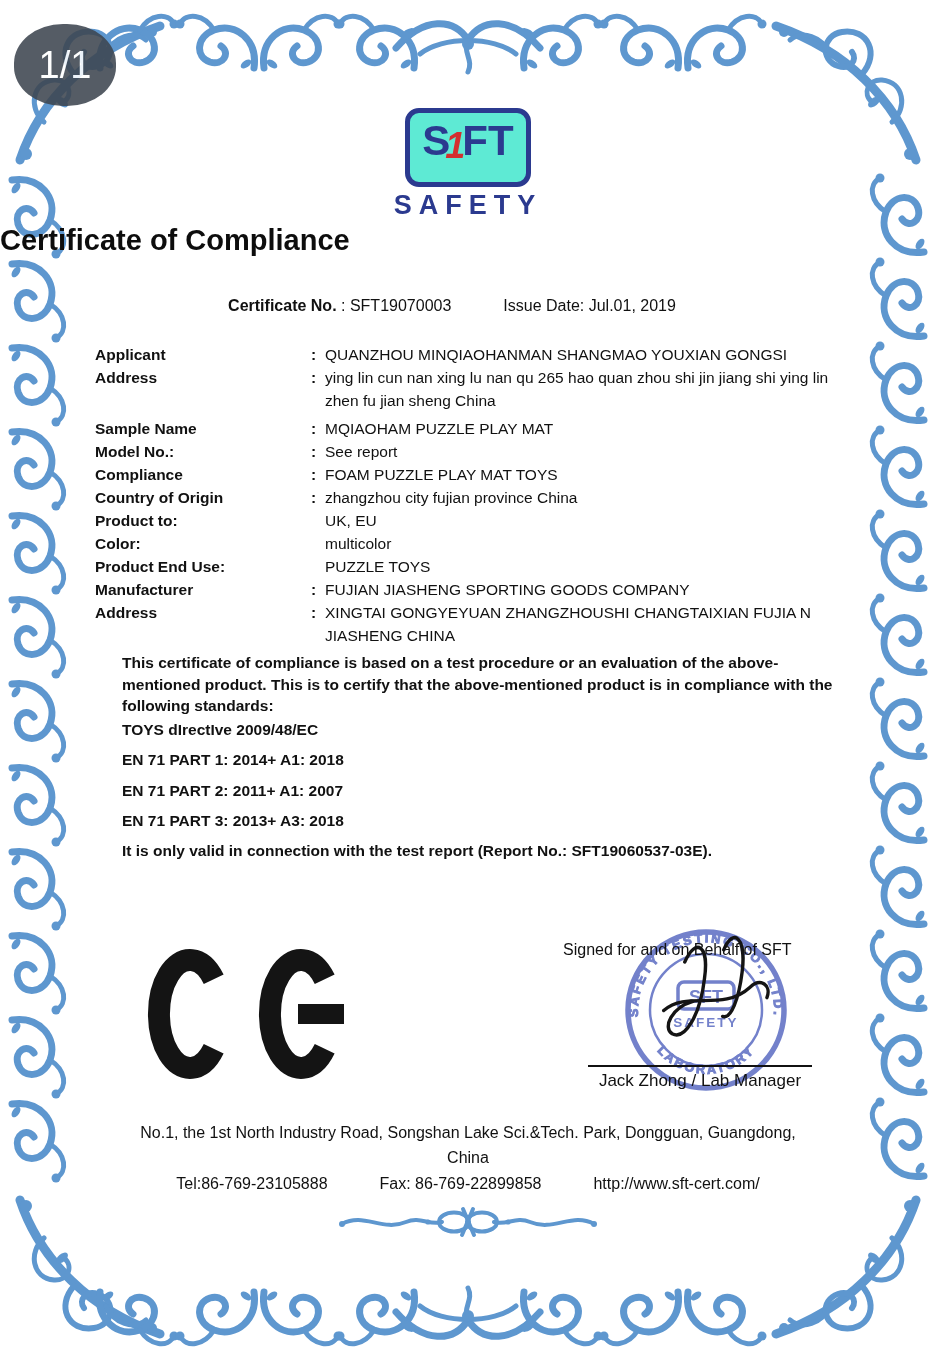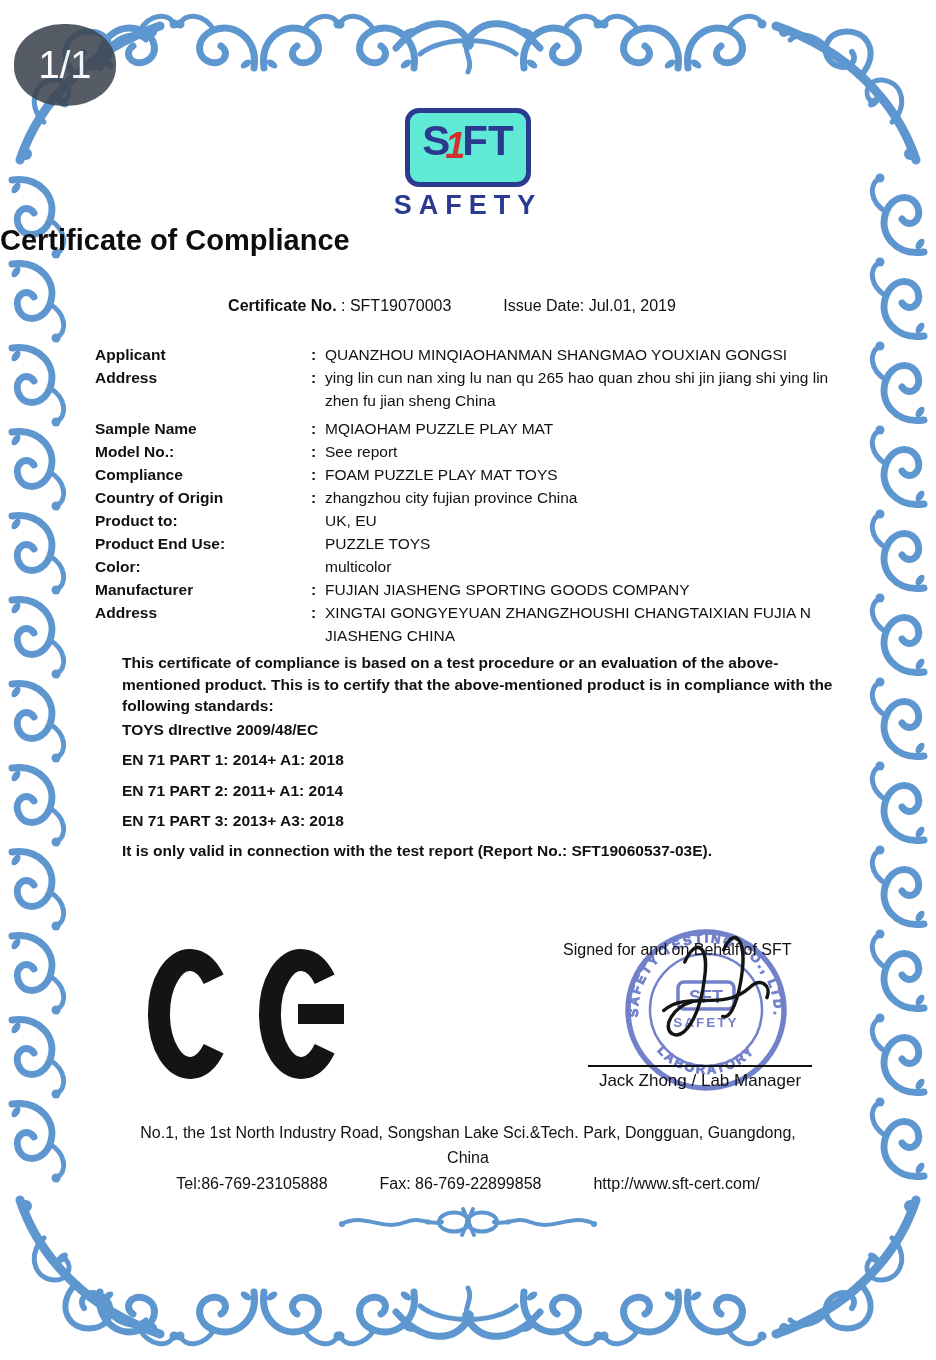--- a/index.html
+++ b/index.html
@@ -209,46 +209,46 @@
         <span class="lab">Country of Origin</span>
         <span class="sep">:</span>
         <span class="val">zhangzhou city fujian province China</span>
       </div>
     <div class="frow">
         <span class="lab">Product to:</span>
         <span class="sep"></span>
         <span class="val">UK, EU</span>
       </div>
     <div class="frow">
+        <span class="lab">Color:</span>
+        <span class="sep"></span>
+        <span class="val">multicolor</span>
+      </div>
+    <div class="frow">
         <span class="lab">Product End Use:</span>
         <span class="sep"></span>
         <span class="val">PUZZLE TOYS</span>
-      </div>
-    <div class="frow">
-        <span class="lab">Color:</span>
-        <span class="sep"></span>
-        <span class="val">multicolor</span>
       </div>
     <div class="frow">
         <span class="lab">Manufacturer</span>
         <span class="sep">:</span>
         <span class="val">FUJIAN JIASHENG SPORTING GOODS COMPANY</span>
       </div>
     <div class="frow">
         <span class="lab">Address</span>
         <span class="sep">:</span>
         <span class="val">XINGTAI GONGYEYUAN ZHANGZHOUSHI CHANGTAIXIAN FUJIA N JIASHENG CHINA</span>
       </div>
   </div>
 
   <div class="statement">
     <div>This certificate of compliance is based on a test procedure or an evaluation of the above-mentioned product. This is to certify that the above-mentioned product is in compliance with the following standards:</div>
     <div class="directive">TOYS dIrectIve 2009/48/EC</div>
     <div class="std">EN 71 PART 1: 2014+ A1: 2018</div>
-    <div class="std">EN 71 PART 2: 2011+ A1: 2014</div>
+    <div class="std">EN 71 PART 2: 2011+ A1: 2007</div>
     <div class="std">EN 71 PART 3: 2013+ A3: 2018</div>
     <div class="validity">It is only valid in connection with the test report (Report No.: SFT19060537-03E).</div>
   </div>
 
   <svg class="ce-svg" width="215" height="140" viewBox="0 0 215 140" aria-hidden="true">
     <g fill="none" stroke="#141414" stroke-width="22" stroke-linecap="butt">
       <path d="M75.7,35.3 A31,54 0 1 0 75.7,104.7"></path>
       <path d="M186.7,35.3 A31,54 0 1 0 186.7,104.7"></path>
       <path d="M160,70 L206,70" stroke-width="20"></path>
     </g>

